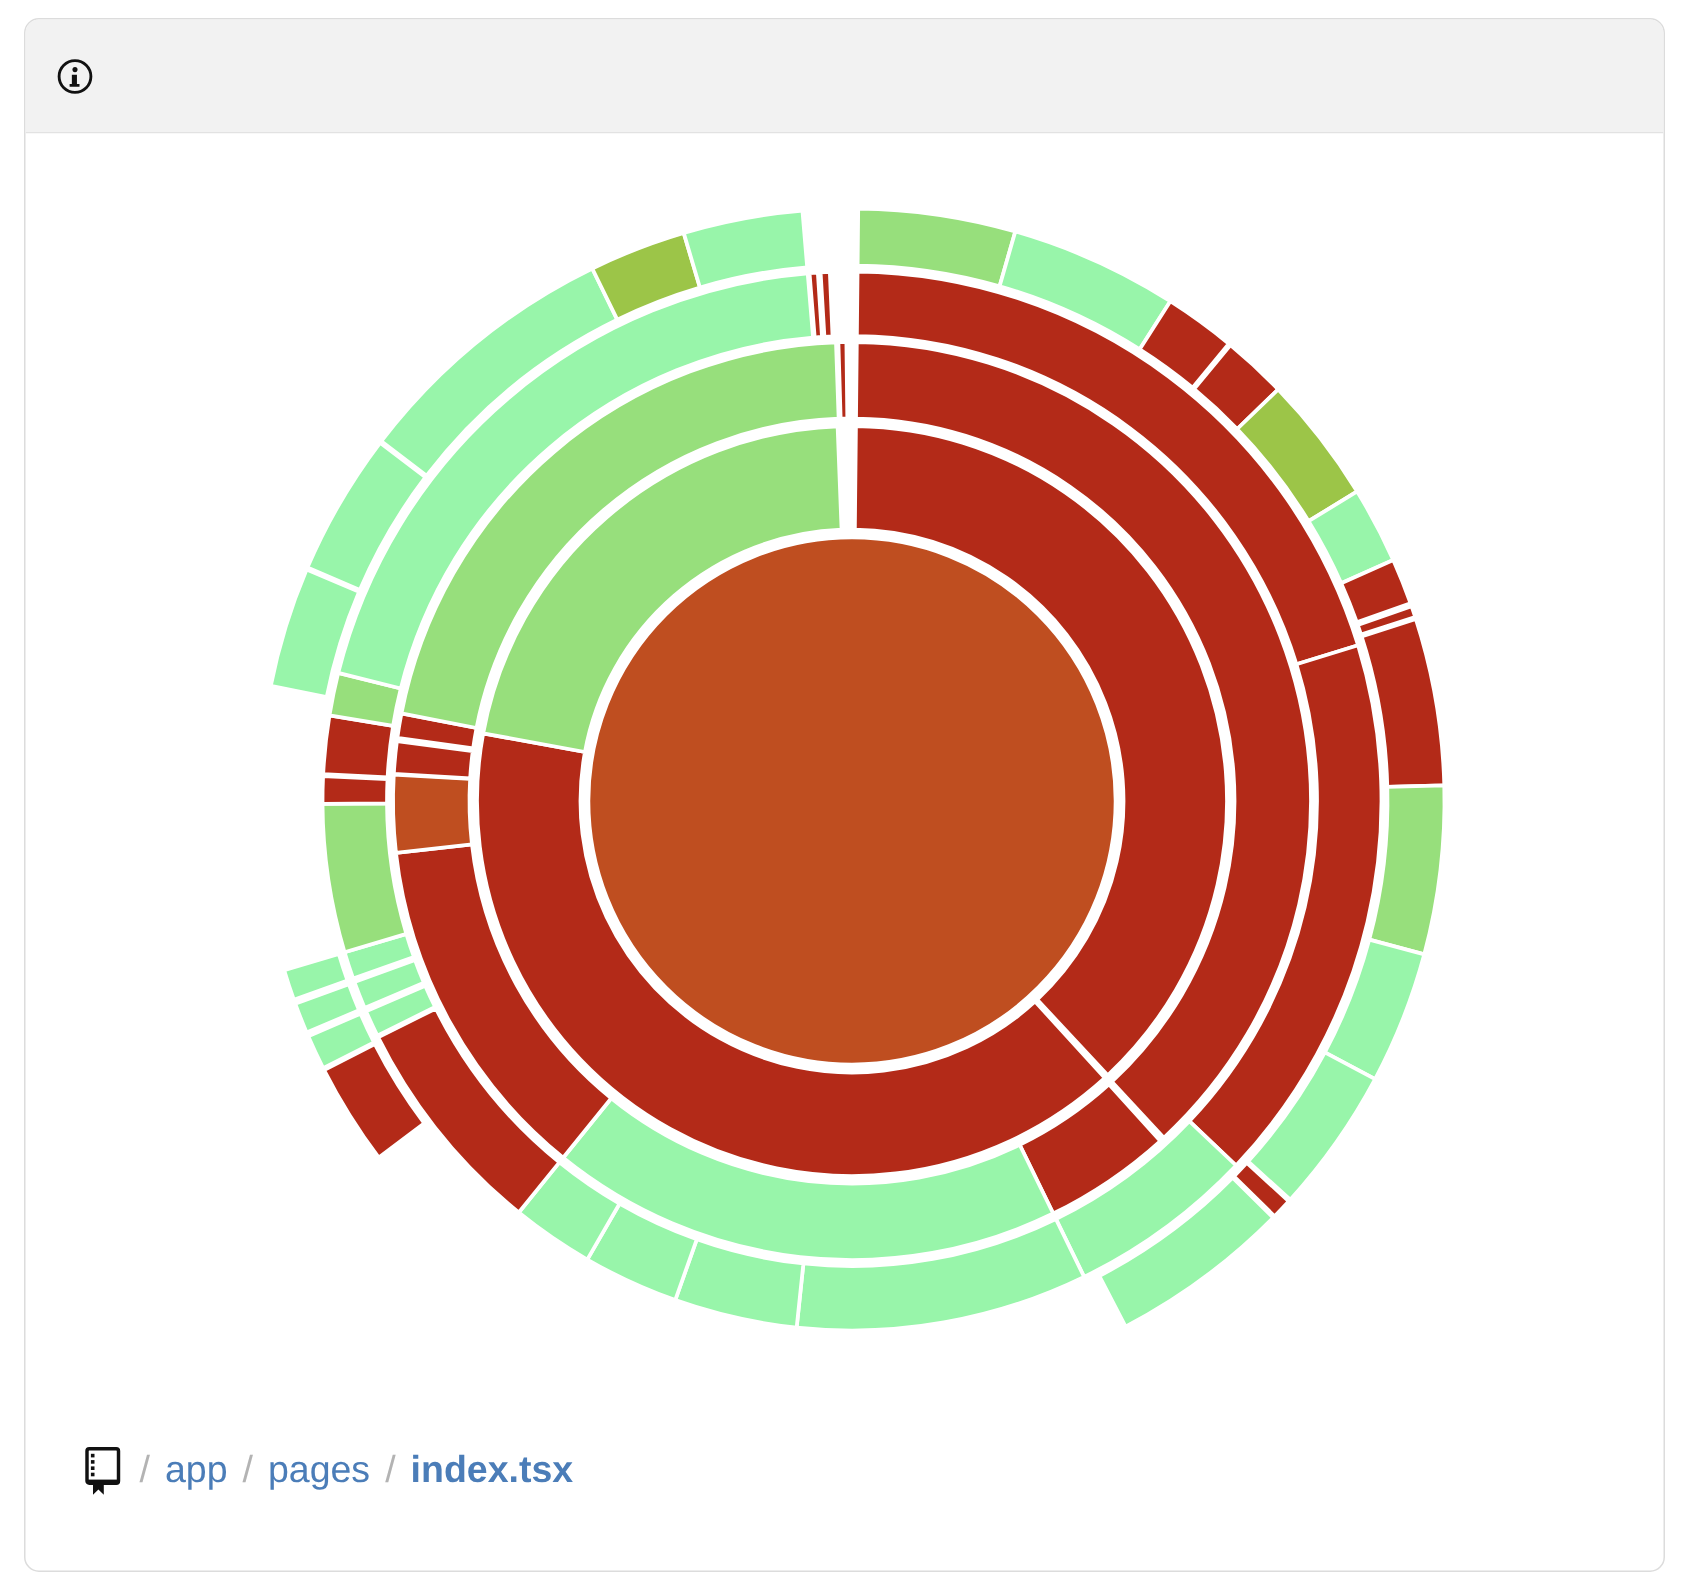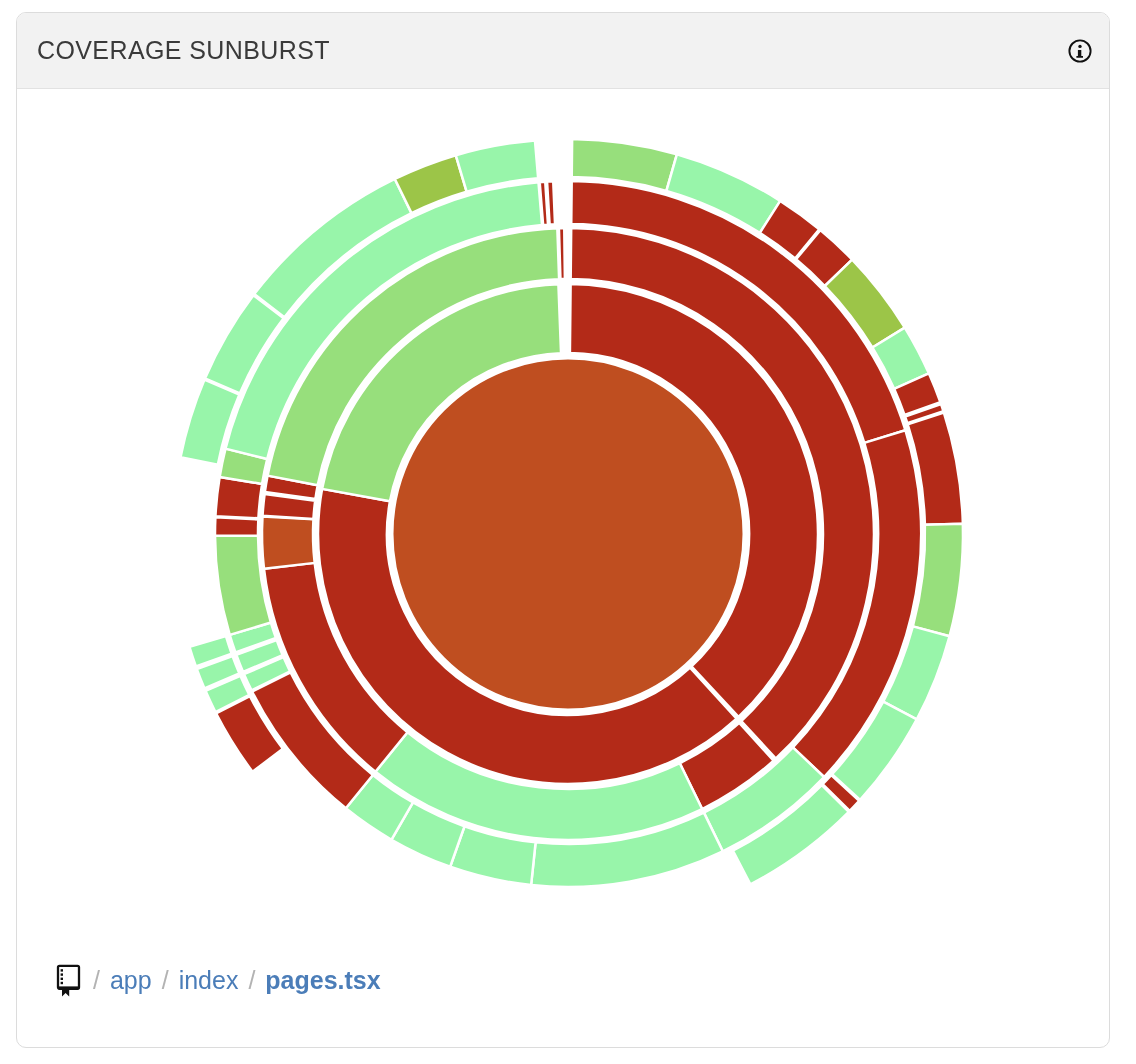--- a/index.html
+++ b/index.html
@@ -20,21 +20,20 @@
   .crumb-current{color:var(--link-blue,#4b7db8);font-weight:bold;}
   .book-icon{display:flex;align-items:center;}
 </style>
 </head>
 <body>
 
 <div class="page">
   <div class="card">
 
     <div class="card-header">
-      <span class="card-title">COVERAGE SUNBURST</span>
       <button class="info-btn" title="">
         <svg width="26" height="26" viewBox="0 0 26 26">
           <circle cx="13" cy="13" r="10.6" fill="none" stroke="#111" stroke-width="1.9"></circle>
           <circle cx="13" cy="8.4" r="1.7" fill="#111"></circle>
           <path d="M10.9 11.9 h3.4 v6.1 h1.7 v1.8 h-6.6 v-1.8 h1.5 z" fill="#111"></path>
         </svg>
       </button>
     </div>
 
     <svg id="sunburst" width="800" height="800" viewBox="0 0 800 800">
@@ -102,19 +101,19 @@
           <rect x="5.6" y="10.4" width="2.4" height="2.4" fill="#111"></rect>
           <rect x="5.6" y="14.6" width="2.4" height="2.4" fill="#111"></rect>
           <rect x="5.6" y="18.8" width="2.4" height="2.4" fill="#111"></rect>
           <rect x="3" y="23.4" width="21" height="2.8" fill="#111"></rect>
           <polygon points="7,26 7,33.5 10.6,30 14.2,33.5 14.2,26" fill="#111"></polygon>
         </svg>
       </span>
       <span class="crumb-sep">/</span>
       <a class="crumb-link">app</a>
       <span class="crumb-sep">/</span>
-      <a class="crumb-link">index</a>
+      <a class="crumb-link">pages</a>
       <span class="crumb-sep">/</span>
-      <span class="crumb-current">pages.tsx</span>
+      <span class="crumb-current">index.tsx</span>
     </div>
 
   </div>
 </div>
 
 </body></html>

